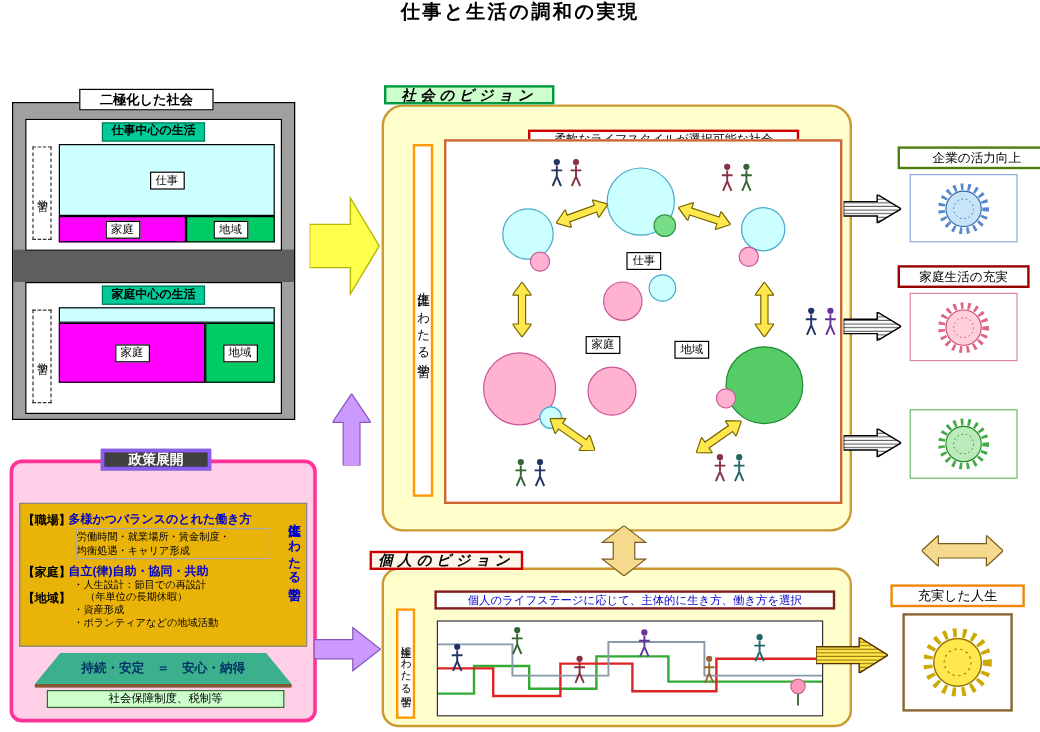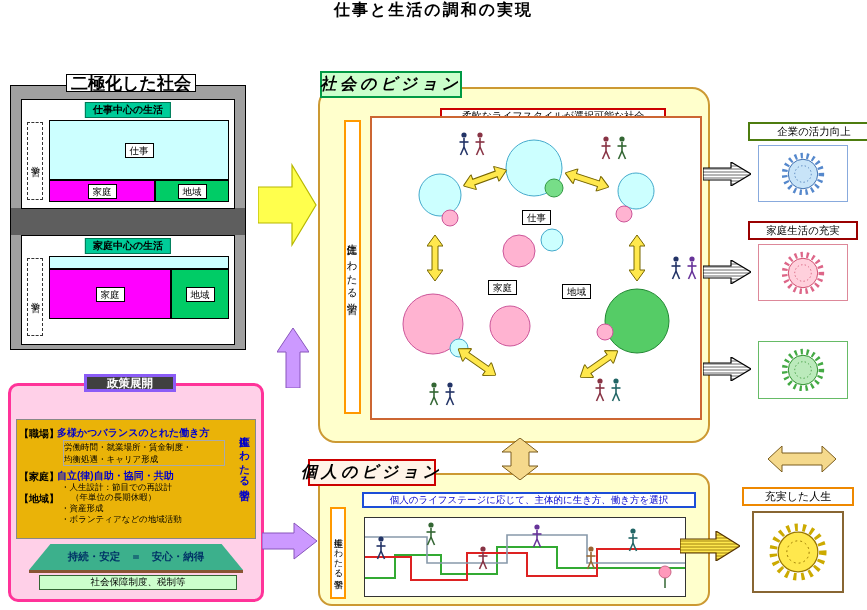--- a/index.html
+++ b/index.html
@@ -6,21 +6,21 @@
   body{font-family:"Liberation Sans","DejaVu Sans",sans-serif;background:#fff;color:#000}
   .canvas{position:relative;width:867px;height:610px;background:#fff;overflow:hidden}
   .abs{position:absolute}
   .ctr{display:flex;align-items:center;justify-content:center}
   .vtext{writing-mode:vertical-rl;text-orientation:upright;letter-spacing:2px}
   .page-title{left:0;top:6;width:867px;text-align:center;font-size:16px;font-weight:bold;letter-spacing:2px}
 
   
   .gray-box{left:10px;top:85px;width:236px;height:265px;background:#A0A0A0;border:1px solid #000}
   .gray-band{position:absolute;left:0;top:122px;width:100%;height:27px;background:#5E5E5E}
-  .pol-title{left:66px;top:74px;width:130px;height:18px;background:#fff;border:1px solid #000;font-size:17px;font-weight:bold;z-index:6}
+  .pol-title{left:66px;top:74px;width:112px;height:18px;background:#fff;border:1px solid #000;font-size:11px;font-weight:bold;z-index:6}
   .panel{position:absolute;left:10px;width:214px;height:110px;background:#fff;border:1px solid #000}
   .panel-label{position:absolute;left:50%;transform:translateX(-50%);top:2px;background:#00CC99;border:1px solid #007755;font-size:10px;font-weight:bold;padding:0 7px;line-height:14px;white-space:nowrap;z-index:3}
   .learn-box{position:absolute;left:5px;top:22px;width:16px;height:78px;border:1px dashed #333;font-size:9px;display:flex;align-items:center;justify-content:center}
   .area{position:absolute;border:1px solid #000;display:flex;align-items:center;justify-content:center}
   .a-cyan{background:#CCFFFF}.a-mag{background:#FF00FF}.a-grn{background:#00CC66}
   .tag{background:#fff;border:1px solid #000;font-size:9.5px;padding:0 4px;line-height:13px;white-space:nowrap}
 
   
   .policy-box{left:8px;top:383px;width:256px;height:219px;border:3px solid #FF3399;border-radius:10px;background:#FFD0E8}
   .policy-title{left:84px;top:374px;width:92px;height:18px;background:#404040;color:#fff;border:3px solid #8b5cf6;font-size:11.5px;font-weight:bold;z-index:6}
@@ -29,37 +29,37 @@
   .scope{position:absolute;left:2px;font-size:10px;font-weight:bold;white-space:nowrap}
   .blue-bold{position:absolute;color:#0000CC;font-size:10px;font-weight:bold;white-space:nowrap}
   .small-item{position:absolute;font-size:8.5px;white-space:nowrap}
   .detail-box{position:absolute;left:46px;top:20px;width:162px;height:26px;border:1px solid #aaa;font-size:8.5px;text-align:left;line-height:12px}
   .policy-lifelong{position:absolute;right:3px;top:8px;height:106px;color:#0000CC;font-size:10.5px;font-weight:bold;writing-mode:vertical-rl;text-orientation:upright;letter-spacing:1px}
   .trapezoid{position:absolute;left:18px;top:158px;width:214px;height:26px;clip-path:polygon(10% 0,90% 0,100% 100%,0 100%);background:#3CB08C;color:#003366;font-size:10.5px;font-weight:bold;display:flex;align-items:center;justify-content:center;white-space:nowrap}
   .trap-base{position:absolute;left:18px;top:184px;width:214px;height:3px;background:#885533}
   .policy-footer{position:absolute;left:28px;top:189px;width:198px;height:15px;background:#CCFFCC;border:1px solid #336633;font-size:9.5px;display:flex;align-items:center;justify-content:center;white-space:nowrap}
 
   
-  .vision-label{height:27px;font-size:16px;font-weight:bold;font-style:italic;letter-spacing:4px;z-index:6;white-space:nowrap}
+  .vision-label{height:16px;font-size:12px;font-weight:bold;font-style:italic;letter-spacing:4px;z-index:6;white-space:nowrap}
   .society-label{left:320px;top:71px;width:142px;border:2px solid #009944;background:#CCFFCC}
   .individual-label{left:308px;top:459px;width:128px;border:2px solid #CC0000;background:#FFF4E8}
   .vision-panel{background:#FFFFCC;border:2px solid #CC9933;border-radius:18px}
   .society-panel{left:318px;top:87px;width:392px;height:356px}
   .individual-panel{left:318px;top:473px;width:392px;height:133px;border-radius:14px}
   .soc-heading{position:absolute;left:120px;top:19px;width:226px;height:16px;background:#fff;border:2px solid #CC0000;font-size:10px;white-space:nowrap}
   .lifelong-bar{position:absolute;background:#fff;border:2px solid #FF9900;font-size:10px;display:flex;align-items:center;justify-content:center}
   .inner-box{position:absolute;left:50px;top:27px;width:332px;height:304px;background:#fff;border:2px solid #CC6633}
   .c-cyan{fill:#CCFFFF;stroke:#44AACC;stroke-width:1}
   .c-pink{fill:#FFB3D1;stroke:#CC5599;stroke-width:1}
   .c-green{fill:#55CC66;stroke:#228833;stroke-width:1}
   .c-green2{fill:#77DD88;stroke:#339944;stroke-width:1}
   .node-tag{position:absolute;background:#fff;border:1px solid #000;font-size:9.5px;padding:0 4px;line-height:13px;white-space:nowrap;z-index:4}
   .yarrow{position:absolute;width:46px;height:16px;z-index:3}
   .people{position:absolute;z-index:3}
-  .ind-heading{position:absolute;left:42px;top:17px;width:334px;height:16px;background:#fff;border:2px solid #1d4ed8;color:#0000CC;font-size:9.5px;white-space:nowrap}
+  .ind-heading{position:absolute;left:42px;top:17px;width:334px;height:16px;background:#fff;border:2px solid #7f1d1d;color:#0000CC;font-size:9.5px;white-space:nowrap}
   .illus-box{position:absolute;left:44px;top:42px;width:322px;height:80px;background:#fff;border:1px solid #333}
 
   
   .outcome-label{position:absolute;height:19px;background:#fff;font-size:10.5px;white-space:nowrap;z-index:4}
   .sun-box{position:absolute;background:#fff;display:flex;align-items:center;justify-content:center}
   .striped-arrow{position:absolute;z-index:5}
 </style>
 </head>
 <body>
 

